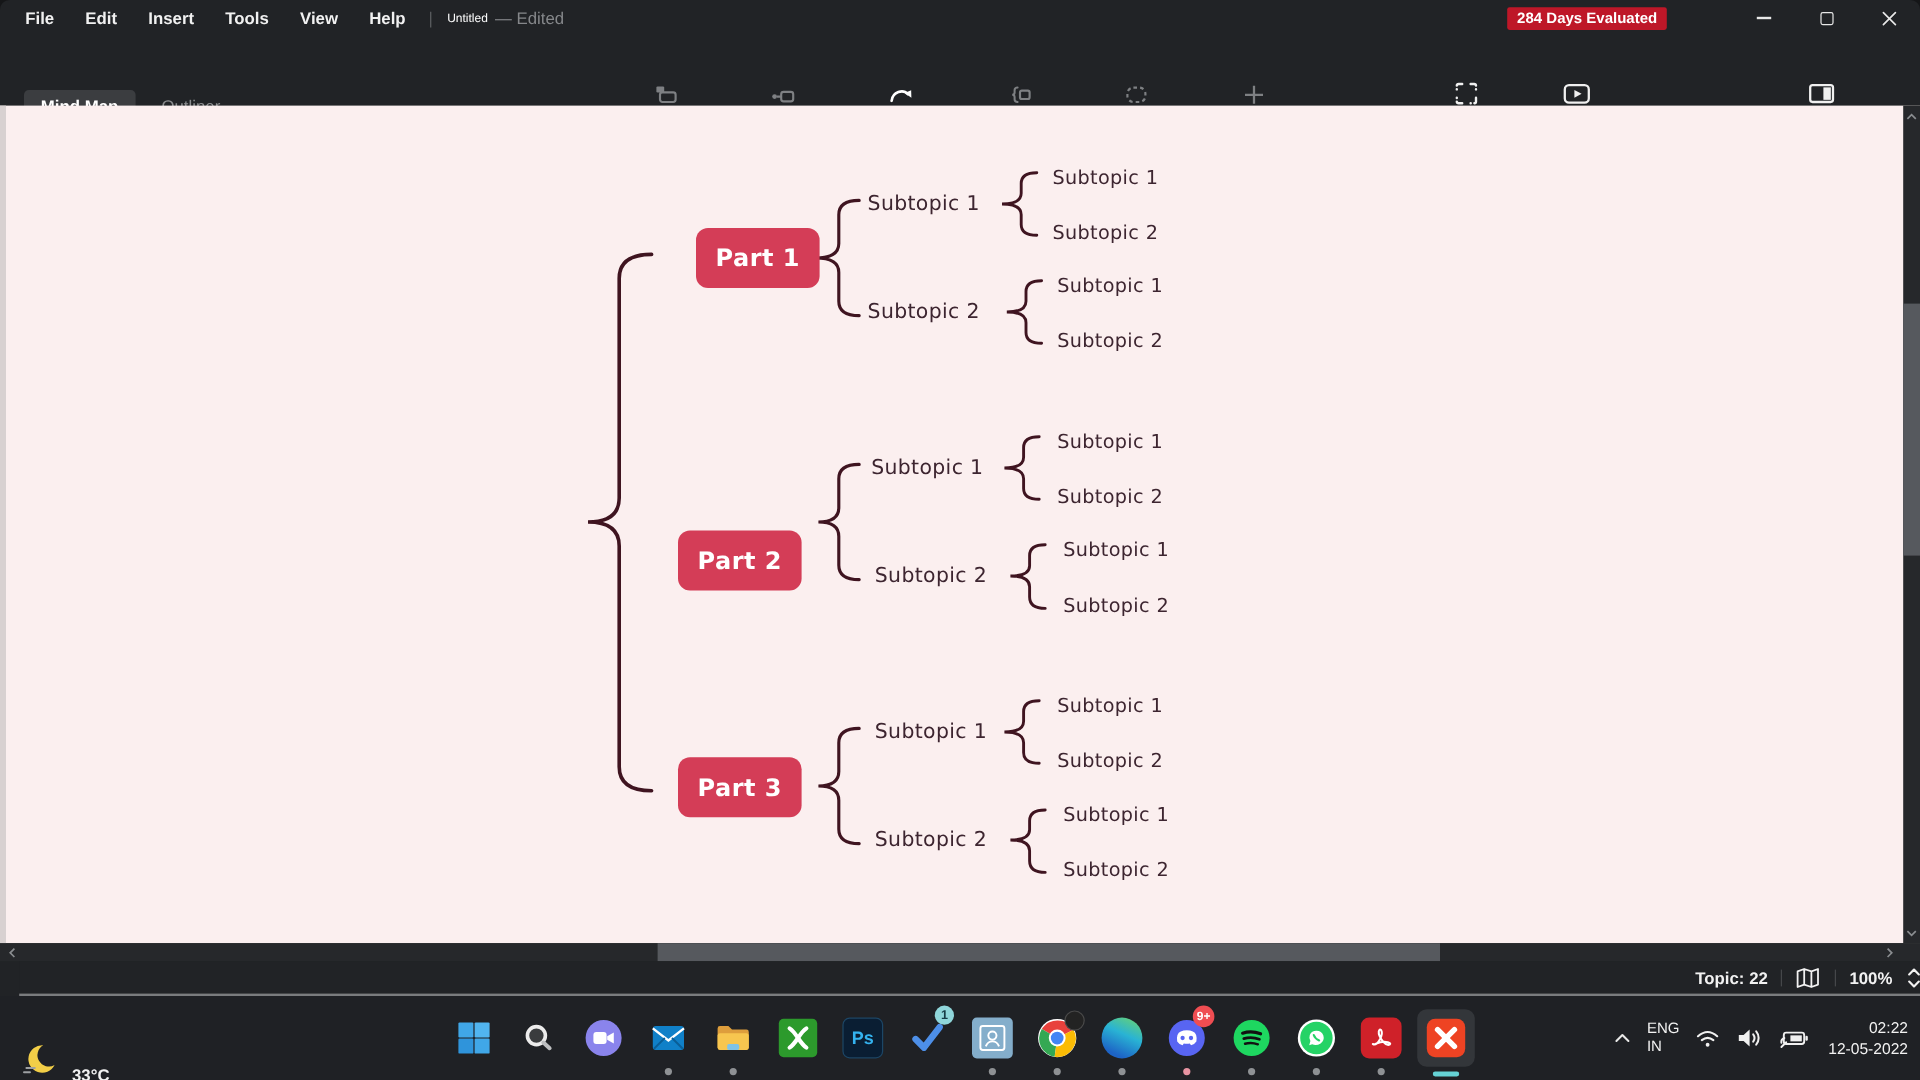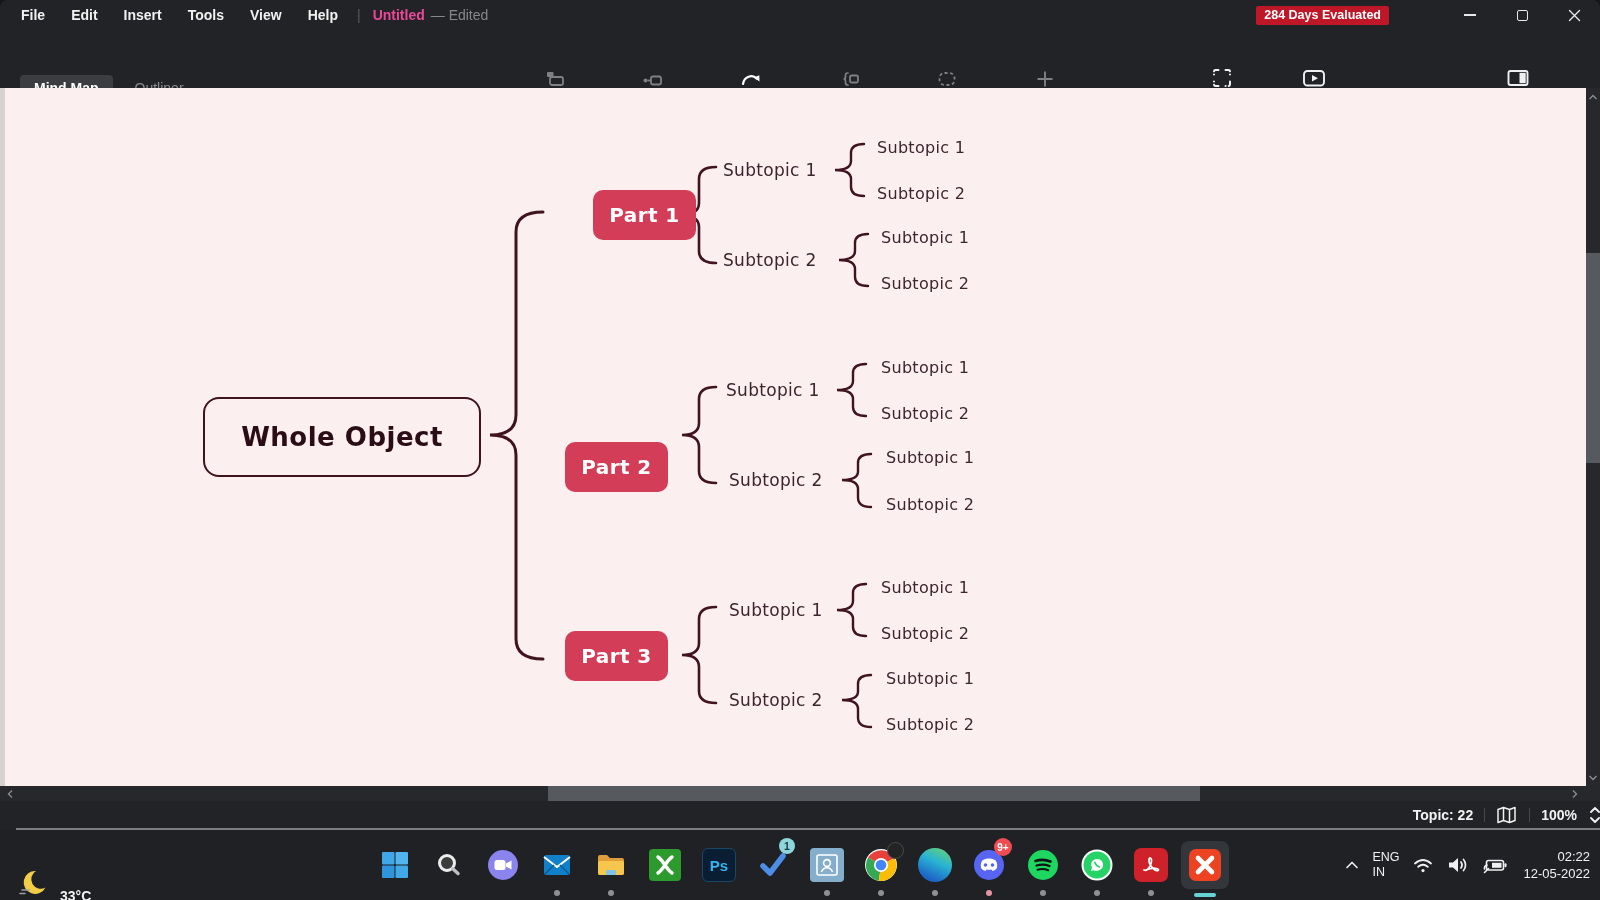--- a/index.html
+++ b/index.html
@@ -6,21 +6,21 @@
   html,body { width:1600px; height:900px; overflow:hidden; background:#151618;
               font-family:"Liberation Sans", "DejaVu Sans", sans-serif; }
   .window { position:absolute; top:0; left:0; width:1600px; height:830px; background:#212326;
             border-radius:8px 8px 0 0; overflow:hidden; }
 
   
   .titlebar { position:absolute; top:0; left:0; width:100%; height:30px; display:flex; align-items:center; }
   .menus { display:flex; align-items:center; padding-left:8px; }
   .menu-item { color:#F1F1F1; font-size:14px; font-weight:700; padding:0 13px; line-height:30px; cursor:default; }
   .tb-sep { color:#57595C; font-size:14px; padding:0 2px 0 6px; }
-  .doc-title { color:#ec4899; font-size:14px; font-weight:700; padding:0 6px 0 10px; }
+  .doc-title { color:#ffffff; font-size:10px; font-weight:400; padding:0 6px 0 10px; }
   .edited { color:#85878A; font-size:14px; }
   .trial-badge { position:absolute; right:211px; top:6px; height:19px; background:#BE1728; color:#FFFFFF;
                  font-size:12.5px; font-weight:700; line-height:19px; padding:0 8px; border-radius:2px; }
   .win-controls { position:absolute; right:0; top:0; display:flex; height:30px; }
   .win-btn { width:52px; height:30px; display:flex; align-items:center; justify-content:center; }
   .min-glyph { width:12px; height:2px; background:#E8E8E8; }
   .max-glyph { width:11px; height:11px; border:1.4px solid #E8E8E8; border-radius:2px; }
 
   
   .toolbar { position:absolute; top:30px; left:0; width:100%; height:58px; }
@@ -231,23 +231,22 @@
         <path stroke-width="2.6" d="M716 519 Q699 519 699 531 L699 555 Q699 567 682 567 Q699 567 699 579 L699 603 Q699 615 716 615"></path>
         <path stroke-width="2.4" d="M864 56 Q851 56 851 65 L851 73 Q851 82 835 82 Q851 82 851 91 L851 99 Q851 108 864 108"></path>
         <path stroke-width="2.4" d="M868 146 Q855 146 855 155 L855 163 Q855 172 839 172 Q855 172 855 181 L855 189 Q855 198 868 198"></path>
         <path stroke-width="2.4" d="M866 276 Q853 276 853 285 L853 293 Q853 302 837 302 Q853 302 853 311 L853 319 Q853 328 866 328"></path>
         <path stroke-width="2.4" d="M871 366 Q858 366 858 375 L858 383.5 Q858 392 842 392 Q858 392 858 401 L858 409.5 Q858 419 871 419"></path>
         <path stroke-width="2.4" d="M866 496 Q853 496 853 505 L853 513 Q853 522 837 522 Q853 522 853 531 L853 539 Q853 548 866 548"></path>
         <path stroke-width="2.4" d="M871 587 Q858 587 858 596 L858 603.5 Q858 612 842 612 Q858 612 858 621 L858 629.5 Q858 639 871 639"></path>
       </g>
     </svg>
 
-    <div class="root-node">Whole Object</div>
-
-    <div class="part-node" style="left:593px; top:102px;">Part 1</div>
+
+    <div class="part-node" style="left:580px; top:102px;">Part 1</div>
     <div class="part-node" style="left:565px; top:322px;margin-top:32px;">Part 2</div>
     <div class="part-node" style="left:565px; top:543px;">Part 3</div>
 
     <div class="sub-label" style="left:723px; top:71px;">Subtopic 1</div>
     <div class="sub-label" style="left:723px; top:161px;">Subtopic 2</div>
     <div class="sub-label" style="left:726px; top:291px;">Subtopic 1</div>
     <div class="sub-label" style="left:729px; top:381px;">Subtopic 2</div>
     <div class="sub-label" style="left:729px; top:511px;">Subtopic 1</div>
     <div class="sub-label" style="left:729px; top:601px;">Subtopic 2</div>
 

